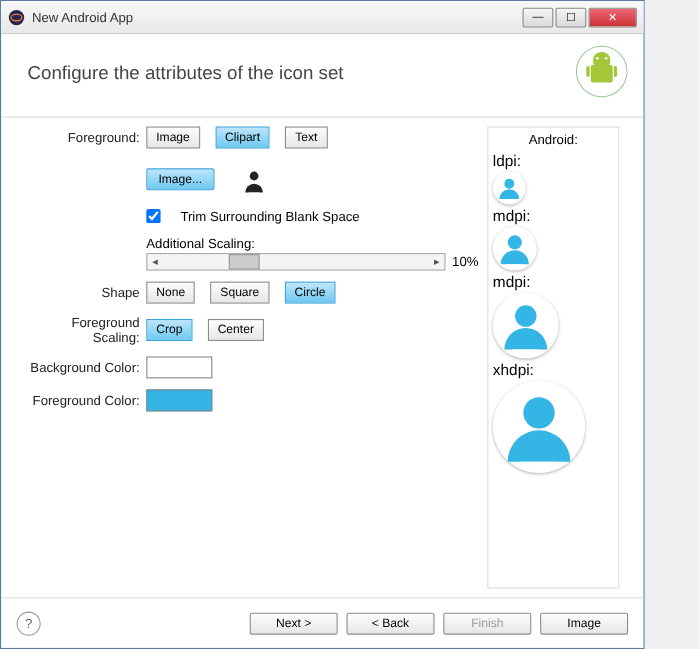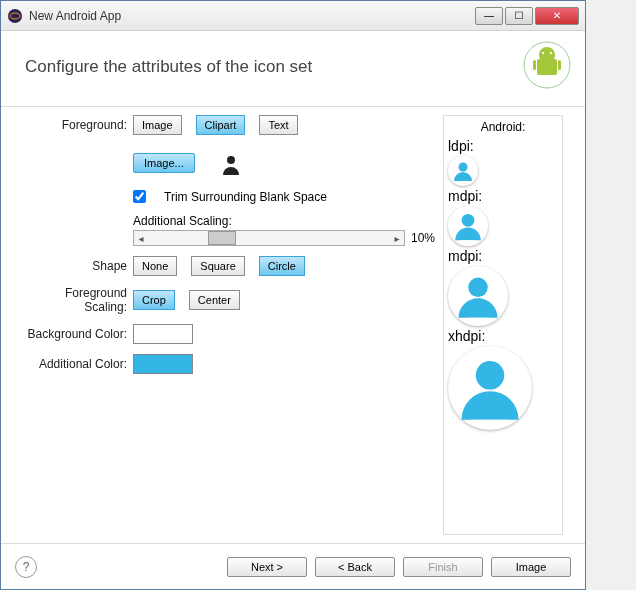--- a/index.html
+++ b/index.html
@@ -160,21 +160,21 @@
       </div>
 
       <div class="row">
         <div class="label">Background Color:</div>
         <div class="controls">
           <span class="swatch" style="background:#ffffff"></span>
         </div>
       </div>
 
       <div class="row">
-        <div class="label">Additional Color:</div>
+        <div class="label">Foreground Color:</div>
         <div class="controls">
           <span class="swatch" style="background:#33b5e5"></span>
         </div>
       </div>
 
     </div>
 
     <div class="preview">
       <div class="preview-title">Android:</div>
       <div class="preview-label">ldpi:</div>

